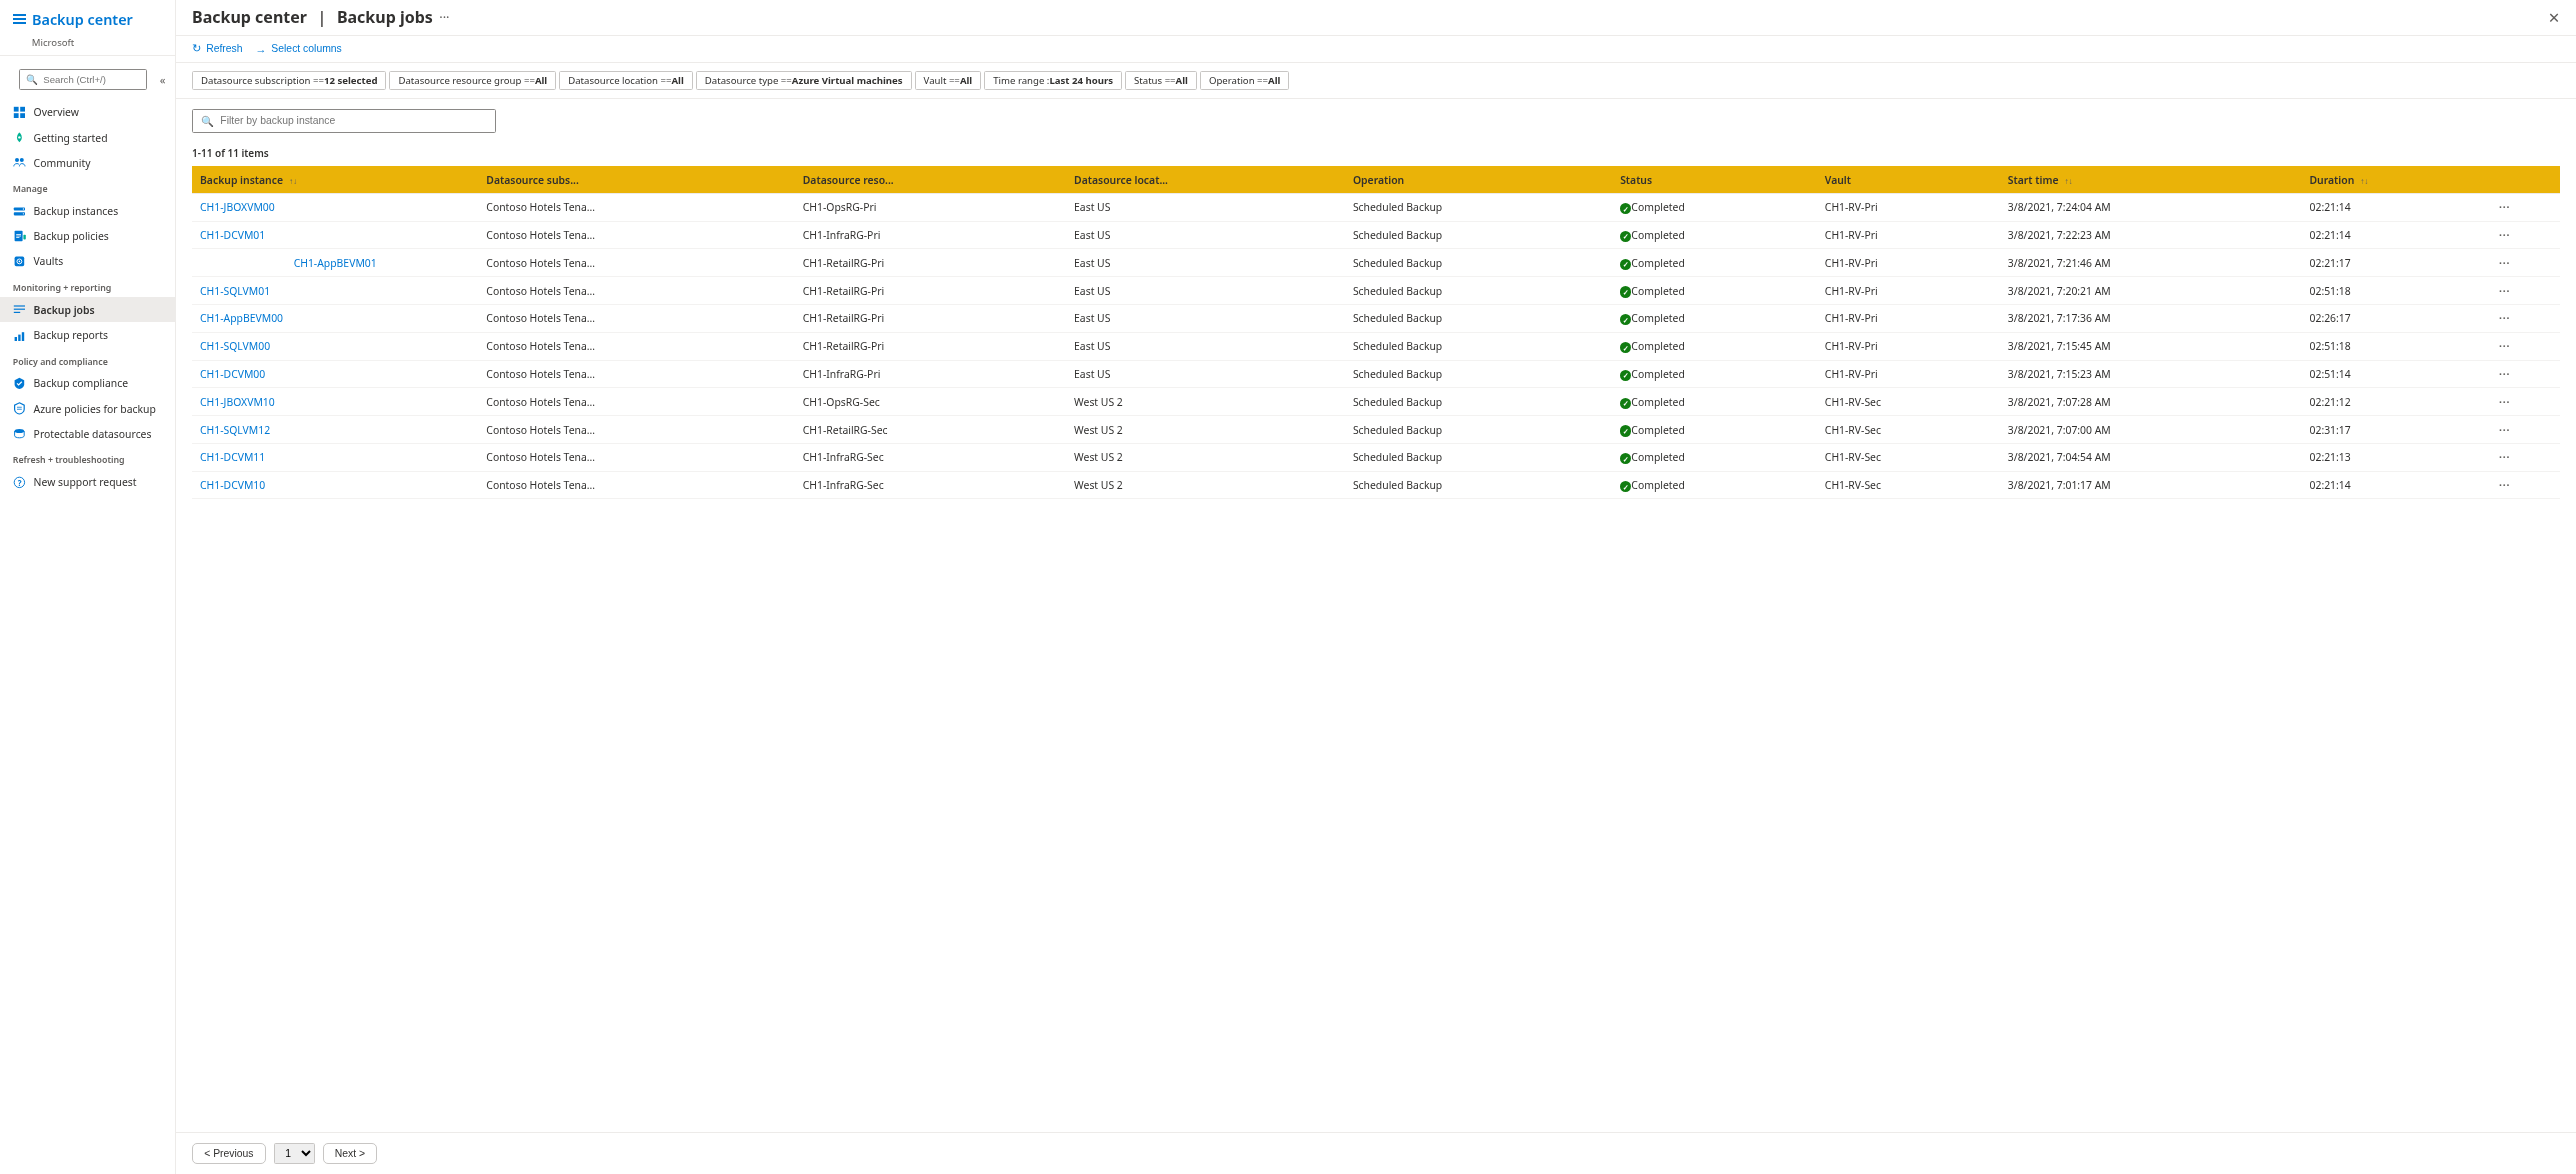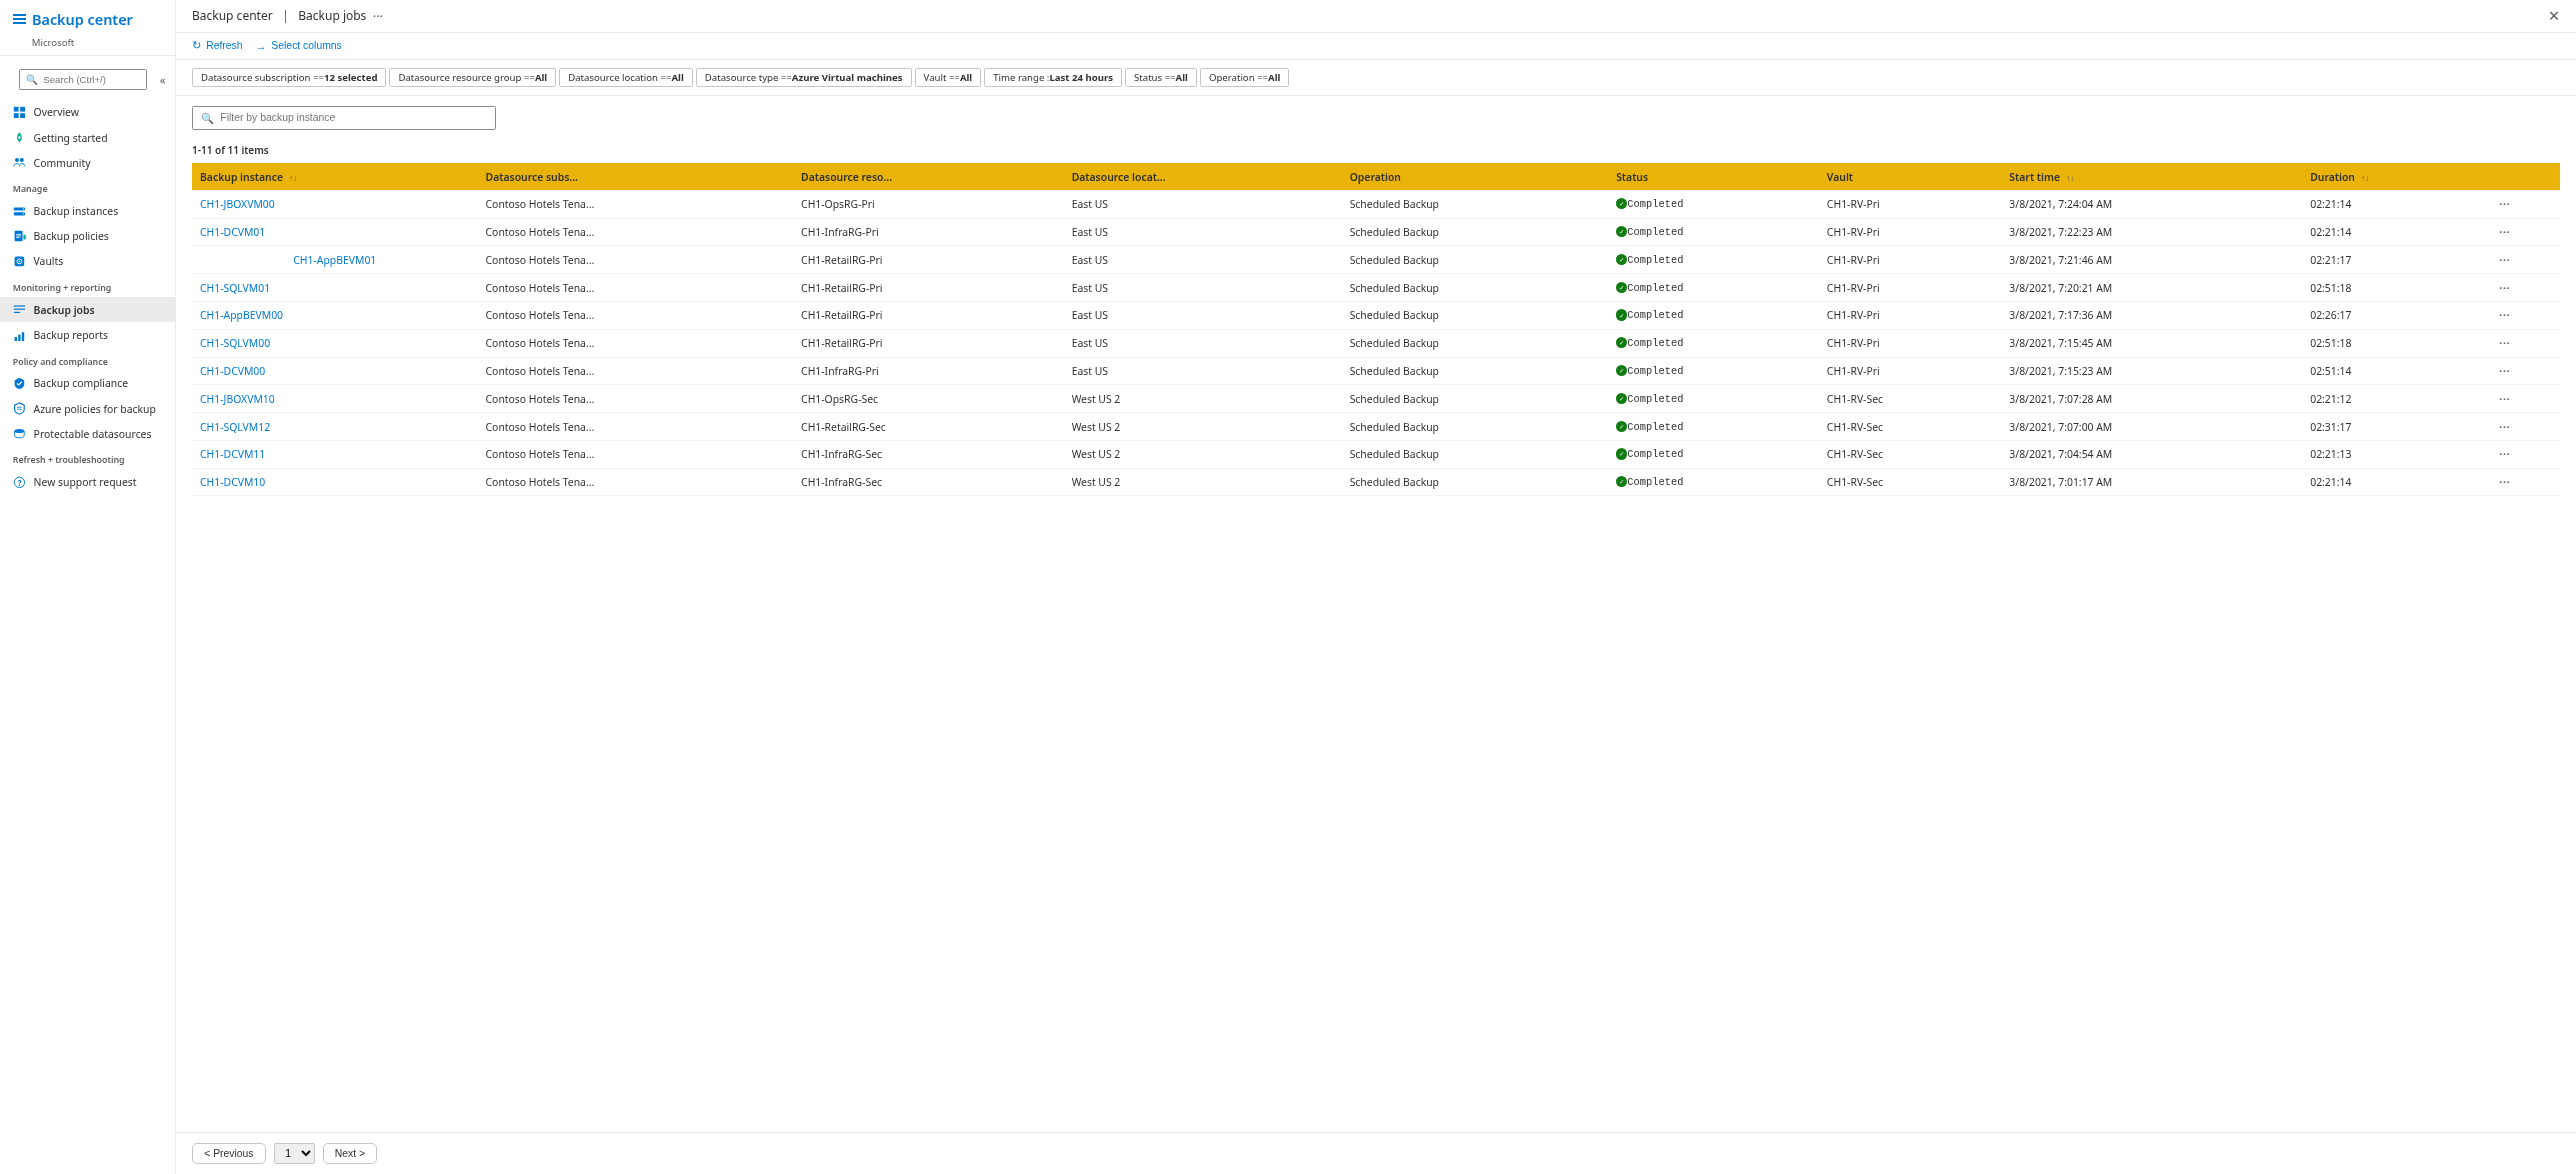--- a/index.html
+++ b/index.html
@@ -45,21 +45,21 @@
     .items-count { padding: 3.2px 16px 6.4px; font-size: 10px; color: #323130; }
     .items-count span { font-weight: 600; }
 
     
     .table-wrapper { flex: 1; overflow: auto; padding: 0 16px; }
     table { width: 100%; border-collapse: collapse; font-size: 10.4px; }
     thead th { text-align: left; padding: 6.4px 8px; font-weight: 600; color: #323130; border-bottom: 1.6px solid #edebe9; white-space: nowrap; position: sticky; top: 0; background: #eab308; z-index: 1; }
     thead th .sort-icon { color: #605e5c; font-size: 8px; margin-left: 3.2px; }
     tbody tr { border-bottom: 0.8px solid #f3f2f1; }
     tbody td { padding: 6.4px 8px; color: #323130; white-space: nowrap; }
-    .status-completed { display: flex; align-items: flex-start; gap: 0; font-family: Liberation Mono, monospace; }
+    .status-completed { display: flex; align-items: flex-end; gap: 0; }
     .status-dot { width: 11.2px; height: 11.2px; background: #107c10; border-radius: 50%; display: flex; align-items: center; justify-content: center; flex-shrink: 0; }
     .status-dot::after { content: '✓'; color: #fff; font-size: 7.2px; font-weight: 700; }
     .more-options { cursor: pointer; color: #605e5c; font-weight: 700; letter-spacing: 0.8px; }
 
     
     .pagination { display: flex; align-items: center; gap: 8px; padding: 9.6px 16px; border-top: 0.8px solid #edebe9; }
     .page-btn { border: 0.8px solid #c8c6c4; background: #fff; padding: 4px 11.2px; font-size: 10.4px; cursor: pointer; color: #323130; border-radius: 5px; }
     .page-select { border: 0.8px solid #c8c6c4; border-radius: 1.6px; padding: 3.2px 6.4px; font-size: 10.4px; cursor: pointer; }
   </style>
 </head>
@@ -216,21 +216,21 @@
         </svg>
     </div>
     <span>New support request</span>
   </div>
 </div>
 
 <div class="main">
 
   <div class="main-header">
     <div style="display:flex;align-items:center;">
-      <span style="font-size:12px;font-weight:400;color:#323130;">
+      <span style="font-size:16px;font-weight:700;color:#323130;">
         <span>Backup center</span>
         <span class="main-title-sep"> | </span>
         <span>Backup jobs</span>
       </span>
       <span class="more-btn">···</span>
     </div>
     <div class="close-btn">✕</div>
   </div>
 
   <div class="toolbar">

